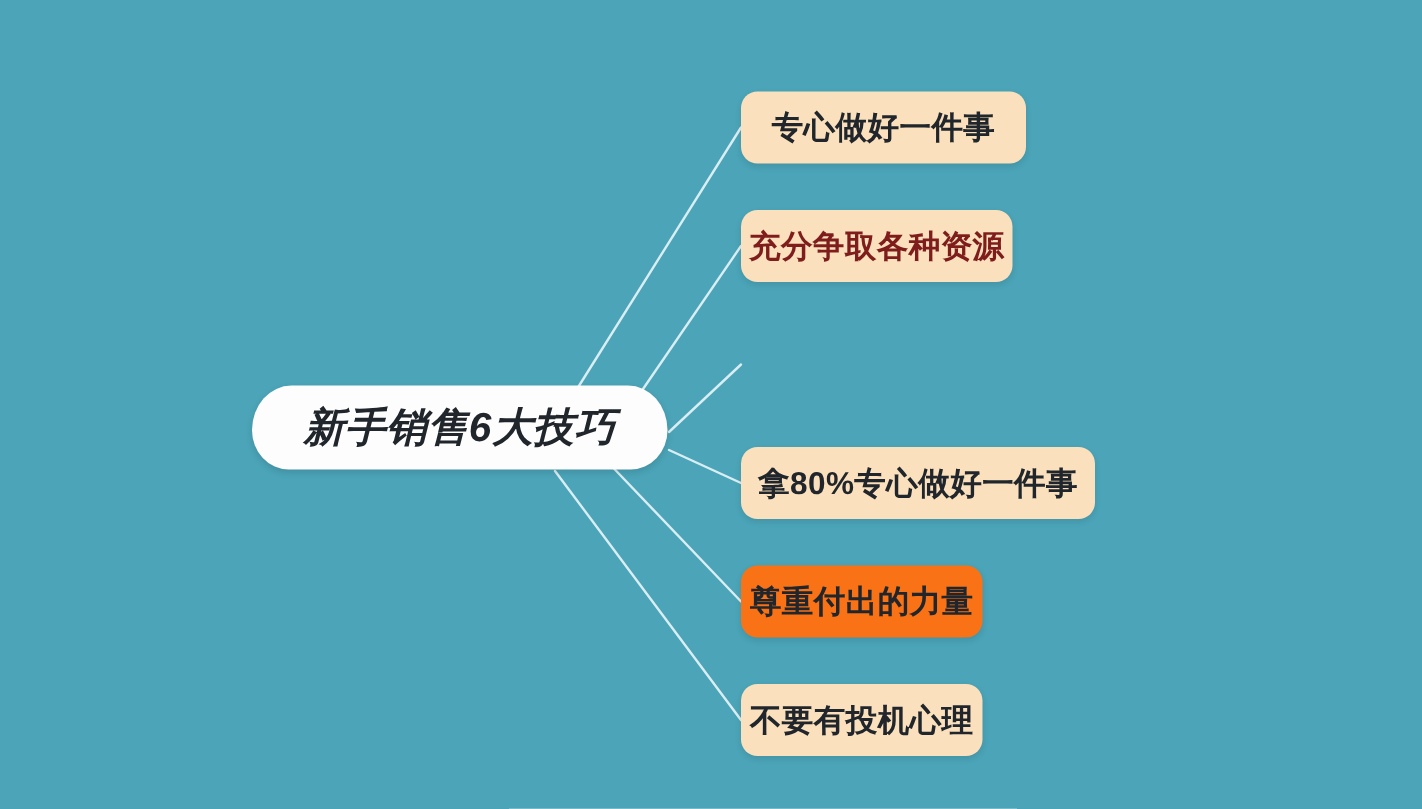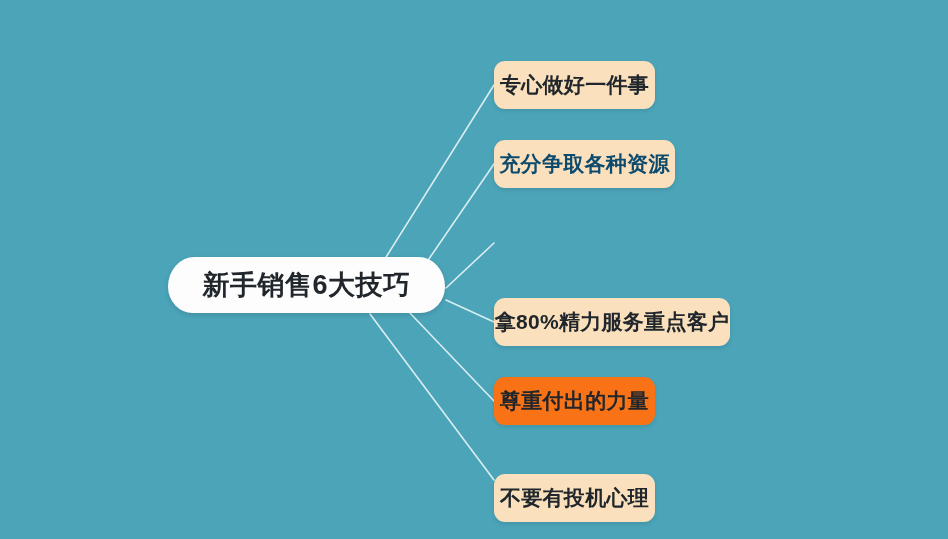--- a/index.html
+++ b/index.html
@@ -37,20 +37,21 @@
   }
   .center-node {
     left: 168px;
     top: 257px;
     width: 277px;
     height: 56px;
     background: #fdfdfd;
     border-radius: 30px 30px 28px 28px / 34px 34px 30px 30px;
     box-shadow: 0 2px 5px rgba(0,0,0,0.13);
     z-index: 3;
+    font-style: italic;
   }
   .center-label {
     font-size: 27px;
     font-weight: bold;
     color: #20262b;
     letter-spacing: 0.5px;
   }
   .branch-node {
     background: #fae0bc;
     border-radius: 11px;
@@ -77,34 +78,34 @@
         <line x1="446" y1="300" x2="494" y2="322"></line>
         <line x1="408" y1="311" x2="494" y2="401"></line>
         <line x1="370" y1="314" x2="494" y2="480"></line>
       </g>
   </svg>
 
   <div class="node center-node" style="left: 168px; top: 257px; width: 277px; height: 56px; background: rgb(253, 253, 253);">
     <span class="center-label" style="color: rgb(32, 38, 43);">新手销售6大技巧</span>
   </div>
 
-  <div class="node branch-node" style="left: 494px; top: 61px; width: 161px; height: 48px; background: rgb(250, 224, 188);">
+  <div class="node branch-node" style="left: 494px; top: 61px; width: 190px; height: 48px; background: rgb(250, 224, 188);">
     <span class="branch-label" style="color: rgb(32, 38, 43);">专心做好一件事</span>
   </div>
 
   <div class="node branch-node" style="left: 494px; top: 140px; width: 181px; height: 48px; background: rgb(250, 224, 188);">
-    <span class="branch-label" style="color: #0c4a6e;">充分争取各种资源</span>
+    <span class="branch-label" style="color: #7f1d1d;">充分争取各种资源</span>
   </div>
 
 
   <div class="node branch-node" style="left: 494px; top: 298px; width: 236px; height: 48px; background: rgb(250, 224, 188);">
-    <span class="branch-label" style="color: rgb(32, 38, 43);">拿80%精力服务重点客户</span>
+    <span class="branch-label" style="color: rgb(32, 38, 43);">拿80%专心做好一件事</span>
   </div>
 
   <div class="node branch-node" style="left: 494px; top: 377px; width: 161px; height: 48px; background: #f97316;">
     <span class="branch-label" style="color: rgb(32, 38, 43);">尊重付出的力量</span>
   </div>
 
-  <div class="node branch-node" style="left: 494px; top: 456px; width: 161px; height: 48px; background: rgb(250, 224, 188); margin-top: 18px;">
+  <div class="node branch-node" style="left: 494px; top: 456px; width: 161px; height: 48px; background: rgb(250, 224, 188);">
     <span class="branch-label" style="color: rgb(32, 38, 43);">不要有投机心理</span>
   </div>
 
 </div>
 
 </body></html>

